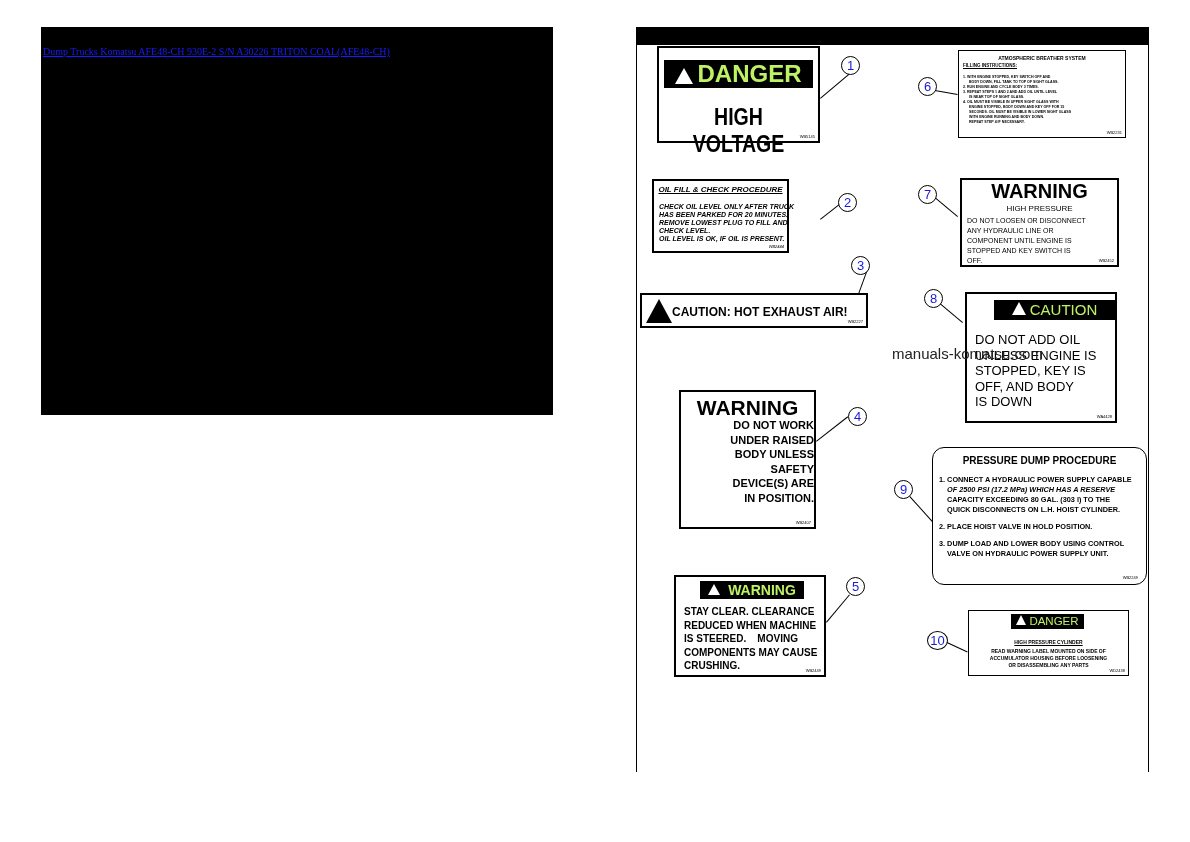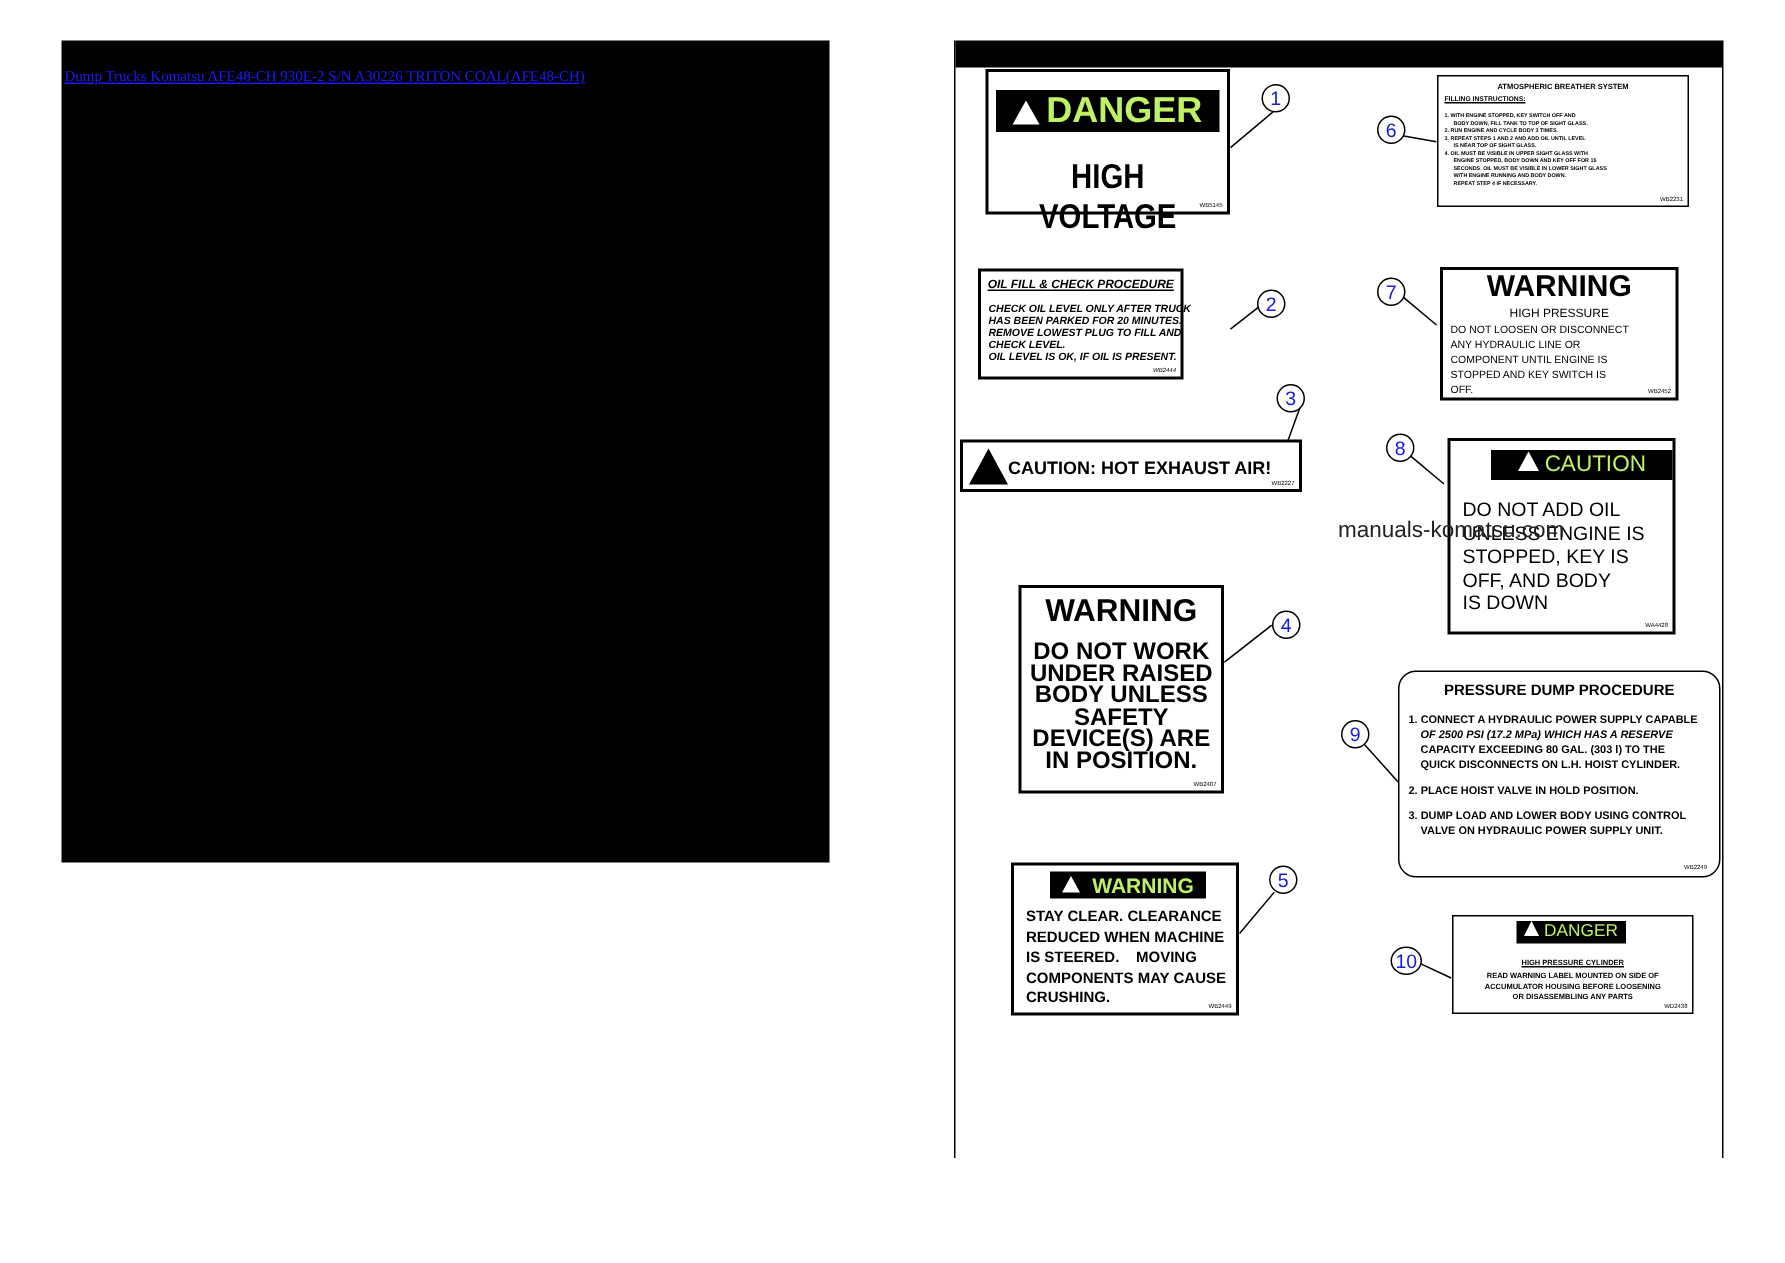--- a/index.html
+++ b/index.html
@@ -1,17 +1,17 @@
 <!DOCTYPE html>
 <html><head>
 <meta charset="utf-8">
 <style>
   html, body { margin:0; padding:0; background:#ffffff; }
   body { width:1190px; height:842px; position:relative; overflow:hidden; font-family:"Liberation Sans", sans-serif; }
-  .left-panel { position:absolute; left:41px; top:27px; width:512px; height:548px; background:#000000; }
+  .left-panel { position:absolute; left:41px; top:27px; width:512px; height:388px; background:#000000; }
   .doc-link { position:absolute; left:2px; top:19px; font-family:"Liberation Serif", serif; font-size:10px; color:#1a1aff; text-decoration:underline; white-space:nowrap; }
   .right-panel { position:absolute; left:636px; top:27px; width:513px; height:745px; background:#ffffff; border-left:1.5px solid #000; border-right:1.5px solid #000; box-sizing:border-box; }
   .right-header { position:absolute; left:0; top:0; width:100%; height:18px; background:#000; }
   .decal { position:absolute; background:#fff; border:2px solid #000; box-sizing:border-box; font-family:"Liberation Sans", sans-serif; font-weight:bold; color:#000; }
   .code { position:absolute; right:3px; bottom:2px; font-size:4px; font-weight:normal; }
   .callout { position:absolute; width:17px; height:17px; border:1px solid #000; border-radius:50%; background:#fff; color:#1a1ad8; font-size:13px; font-weight:normal; text-align:center; line-height:17px; font-family:"Liberation Sans", sans-serif; }
   .leader { position:absolute; height:1px; background:#000; transform-origin:0 0; }
   .banner { background:#000; color:#bef264; text-align:center; }
   .tri { display:inline-block; width:0; height:0; border-left:9px solid transparent; border-right:9px solid transparent; border-bottom:16px solid #fff; vertical-align:middle; margin-right:4px; }
   .watermark { position:absolute; left:892px; top:345px; font-size:15px; color:#222; font-family:"Liberation Sans", sans-serif; white-space:nowrap; }
@@ -49,21 +49,21 @@
 </div>
 
 <div class="decal" style="left:640px;top:293px;width:228px;height:35px;">
   <span style="position:absolute;left:4px;top:4px;width:0;height:0;border-left:13px solid transparent;border-right:13px solid transparent;border-bottom:24px solid #000;"></span>
   <div style="position:absolute;left:30px;top:10px;font-size:12px;white-space:nowrap;">CAUTION: HOT EXHAUST AIR!</div>
   <div class="code">WB2227</div>
 </div>
 
 <div class="decal" style="left:679px;top:390px;width:137px;height:139px;">
   <div style="position:absolute;left:0;top:4px;width:100%;text-align:center;font-size:21px;">WARNING</div>
-  <div class="lines" style="position:absolute;left:0;top:36px;width:100%;text-align:center;font-size:16px;line-height:14.5px;">
+  <div class="lines" style="position:absolute;left:0;top:26px;width:100%;text-align:right;font-size:11px;line-height:14.5px;">
     <div>DO NOT WORK</div>
     <div>UNDER RAISED</div>
     <div>BODY UNLESS</div>
     <div>SAFETY</div>
     <div>DEVICE(S) ARE</div>
     <div>IN POSITION.</div>
   </div>
   <div class="code">WB2407</div>
 </div>
 

